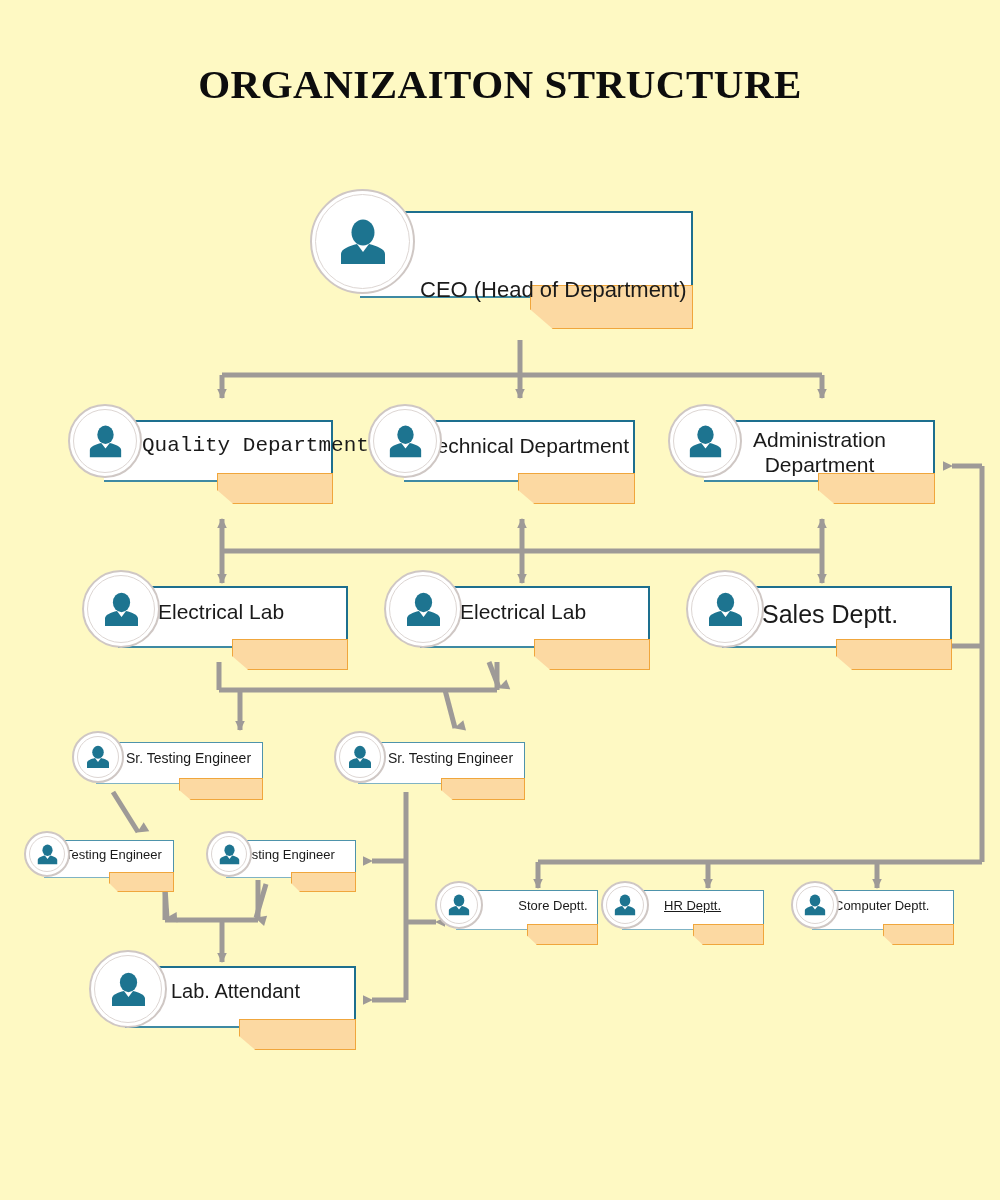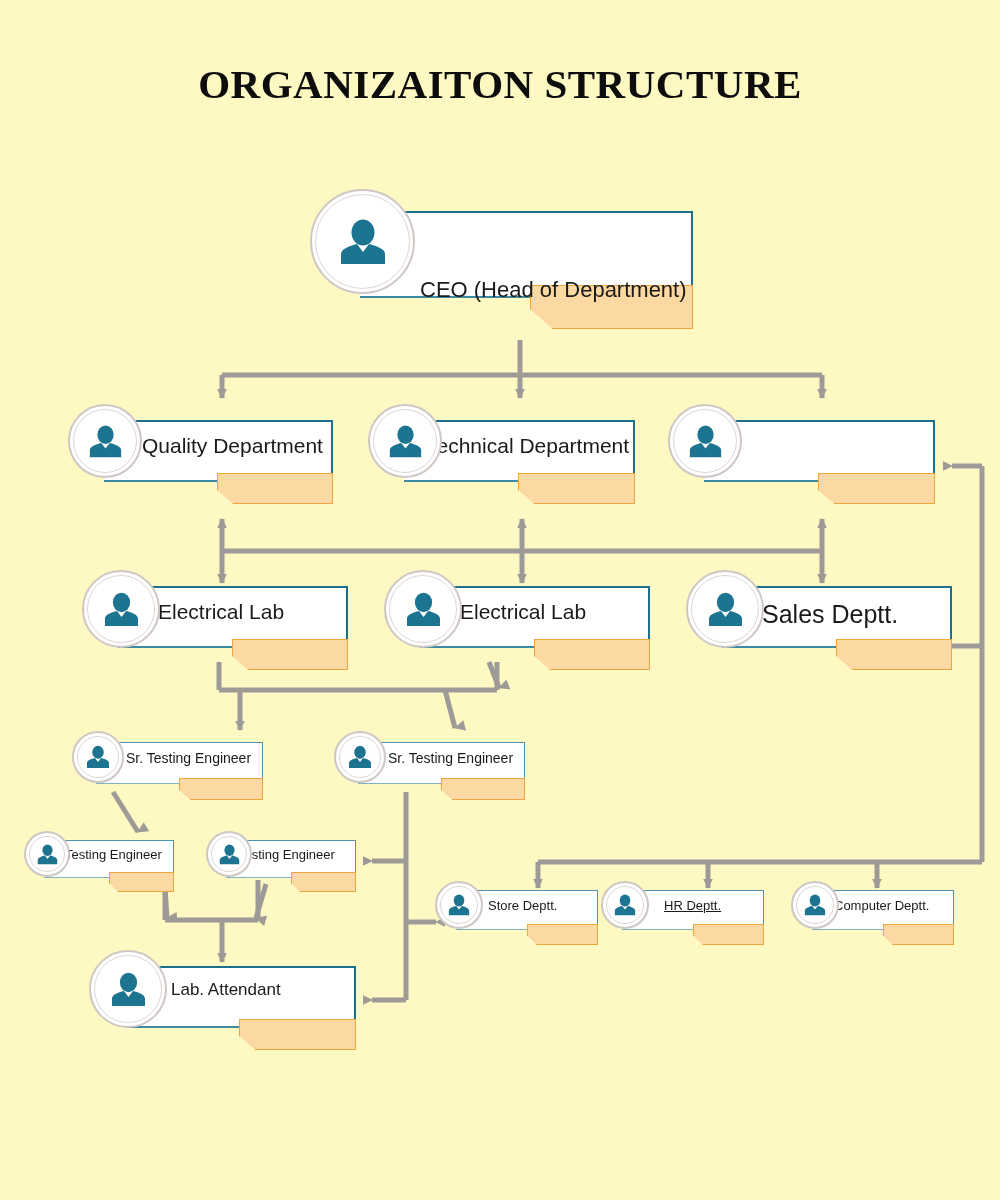--- a/index.html
+++ b/index.html
@@ -215,21 +215,21 @@
       <svg width="52" height="52" viewBox="0 0 52 52">
         <ellipse cx="26" cy="16.5" rx="11.5" ry="13" fill="#1d7490"></ellipse>
         <path d="M4,48 L4,38 C4,33 12,30 20,28 L26,36 L32,28 C40,30 48,33 48,38 L48,48 Z" fill="#1d7490"></path>
       </svg>
     </div>
   </div>
 
   <div class="node" style="left:104px; top:420px; width:229px; height:62px;">
     <div class="card"></div>
     <div class="accent" style="left:113px; top:53px; width:116px; height:31px;"></div>
-    <div class="label" style="left:38px; top:14px; width:200px; font-size:21px;">Quality Department</div>
+    <div class="label" style="left:38px; top:14px; width:200px; font-size:21px;font-family:Liberation Mono, monospace;">Quality Department</div>
     <div class="avatar" style="left:-36px; top:-16px; width:74px; height:74px;">
       <svg width="37" height="37" viewBox="0 0 52 52">
         <ellipse cx="26" cy="16.5" rx="11.5" ry="13" fill="#1d7490"></ellipse>
         <path d="M4,48 L4,38 C4,33 12,30 20,28 L26,36 L32,28 C40,30 48,33 48,38 L48,48 Z" fill="#1d7490"></path>
       </svg>
     </div>
   </div>
 
   <div class="node" style="left:404px; top:420px; width:231px; height:62px;">
     <div class="card"></div>
@@ -239,20 +239,21 @@
       <svg width="37" height="37" viewBox="0 0 52 52">
         <ellipse cx="26" cy="16.5" rx="11.5" ry="13" fill="#1d7490"></ellipse>
         <path d="M4,48 L4,38 C4,33 12,30 20,28 L26,36 L32,28 C40,30 48,33 48,38 L48,48 Z" fill="#1d7490"></path>
       </svg>
     </div>
   </div>
 
   <div class="node" style="left:704px; top:420px; width:231px; height:62px;">
     <div class="card"></div>
     <div class="accent" style="left:114px; top:53px; width:117px; height:31px;"></div>
+    <div class="label wrap" style="left:8px; top:8px; width:215px; font-size:21px;">Administration Department</div>
     <div class="avatar" style="left:-36px; top:-16px; width:74px; height:74px;">
       <svg width="37" height="37" viewBox="0 0 52 52">
         <ellipse cx="26" cy="16.5" rx="11.5" ry="13" fill="#1d7490"></ellipse>
         <path d="M4,48 L4,38 C4,33 12,30 20,28 L26,36 L32,28 C40,30 48,33 48,38 L48,48 Z" fill="#1d7490"></path>
       </svg>
     </div>
   </div>
 
   <div class="node" style="left:118px; top:586px; width:230px; height:62px;">
     <div class="card"></div>
@@ -331,21 +332,21 @@
     <div class="accent" style="left:65px; top:32px; width:65px; height:20px;"></div>
     <div class="label" style="left:12px; top:7px; width:120px; font-size:13px;">Testing Engineer</div>
     <div class="avatar" style="left:-20px; top:-9px; width:46px; height:46px;">
       <svg width="23" height="23" viewBox="0 0 52 52">
         <ellipse cx="26" cy="16.5" rx="11.5" ry="13" fill="#1d7490"></ellipse>
         <path d="M4,48 L4,38 C4,33 12,30 20,28 L26,36 L32,28 C40,30 48,33 48,38 L48,48 Z" fill="#1d7490"></path>
       </svg>
     </div>
   </div>
 
-  <div class="node thin" style="left:456px; top:890px; width:142px; height:40px;">
+  <div class="node thin" style="left:456px; top:890px; width:142px; height:40px;text-align:center;">
     <div class="card"></div>
     <div class="accent" style="left:71px; top:34px; width:71px; height:21px;"></div>
     <div class="label" style="left:32px; top:8px; width:130px; font-size:13px;">Store Deptt.</div>
     <div class="avatar" style="left:-21px; top:-9px; width:48px; height:48px;">
       <svg width="24" height="24" viewBox="0 0 52 52">
         <ellipse cx="26" cy="16.5" rx="11.5" ry="13" fill="#1d7490"></ellipse>
         <path d="M4,48 L4,38 C4,33 12,30 20,28 L26,36 L32,28 C40,30 48,33 48,38 L48,48 Z" fill="#1d7490"></path>
       </svg>
     </div>
   </div>
@@ -370,21 +371,21 @@
       <svg width="24" height="24" viewBox="0 0 52 52">
         <ellipse cx="26" cy="16.5" rx="11.5" ry="13" fill="#1d7490"></ellipse>
         <path d="M4,48 L4,38 C4,33 12,30 20,28 L26,36 L32,28 C40,30 48,33 48,38 L48,48 Z" fill="#1d7490"></path>
       </svg>
     </div>
   </div>
 
   <div class="node" style="left:125px; top:966px; width:231px; height:62px;">
     <div class="card"></div>
     <div class="accent" style="left:114px; top:53px; width:117px; height:31px;"></div>
-    <div class="label" style="left:46px; top:14px; width:190px; font-size:17px;">Lab. Attendant</div>
+    <div class="label" style="left:46px; top:14px; width:190px; font-size:20px;">Lab. Attendant</div>
     <div class="avatar" style="left:-36px; top:-16px; width:78px; height:78px;">
       <svg width="39" height="39" viewBox="0 0 52 52">
         <ellipse cx="26" cy="16.5" rx="11.5" ry="13" fill="#1d7490"></ellipse>
         <path d="M4,48 L4,38 C4,33 12,30 20,28 L26,36 L32,28 C40,30 48,33 48,38 L48,48 Z" fill="#1d7490"></path>
       </svg>
     </div>
   </div>
 
 </div>
 

